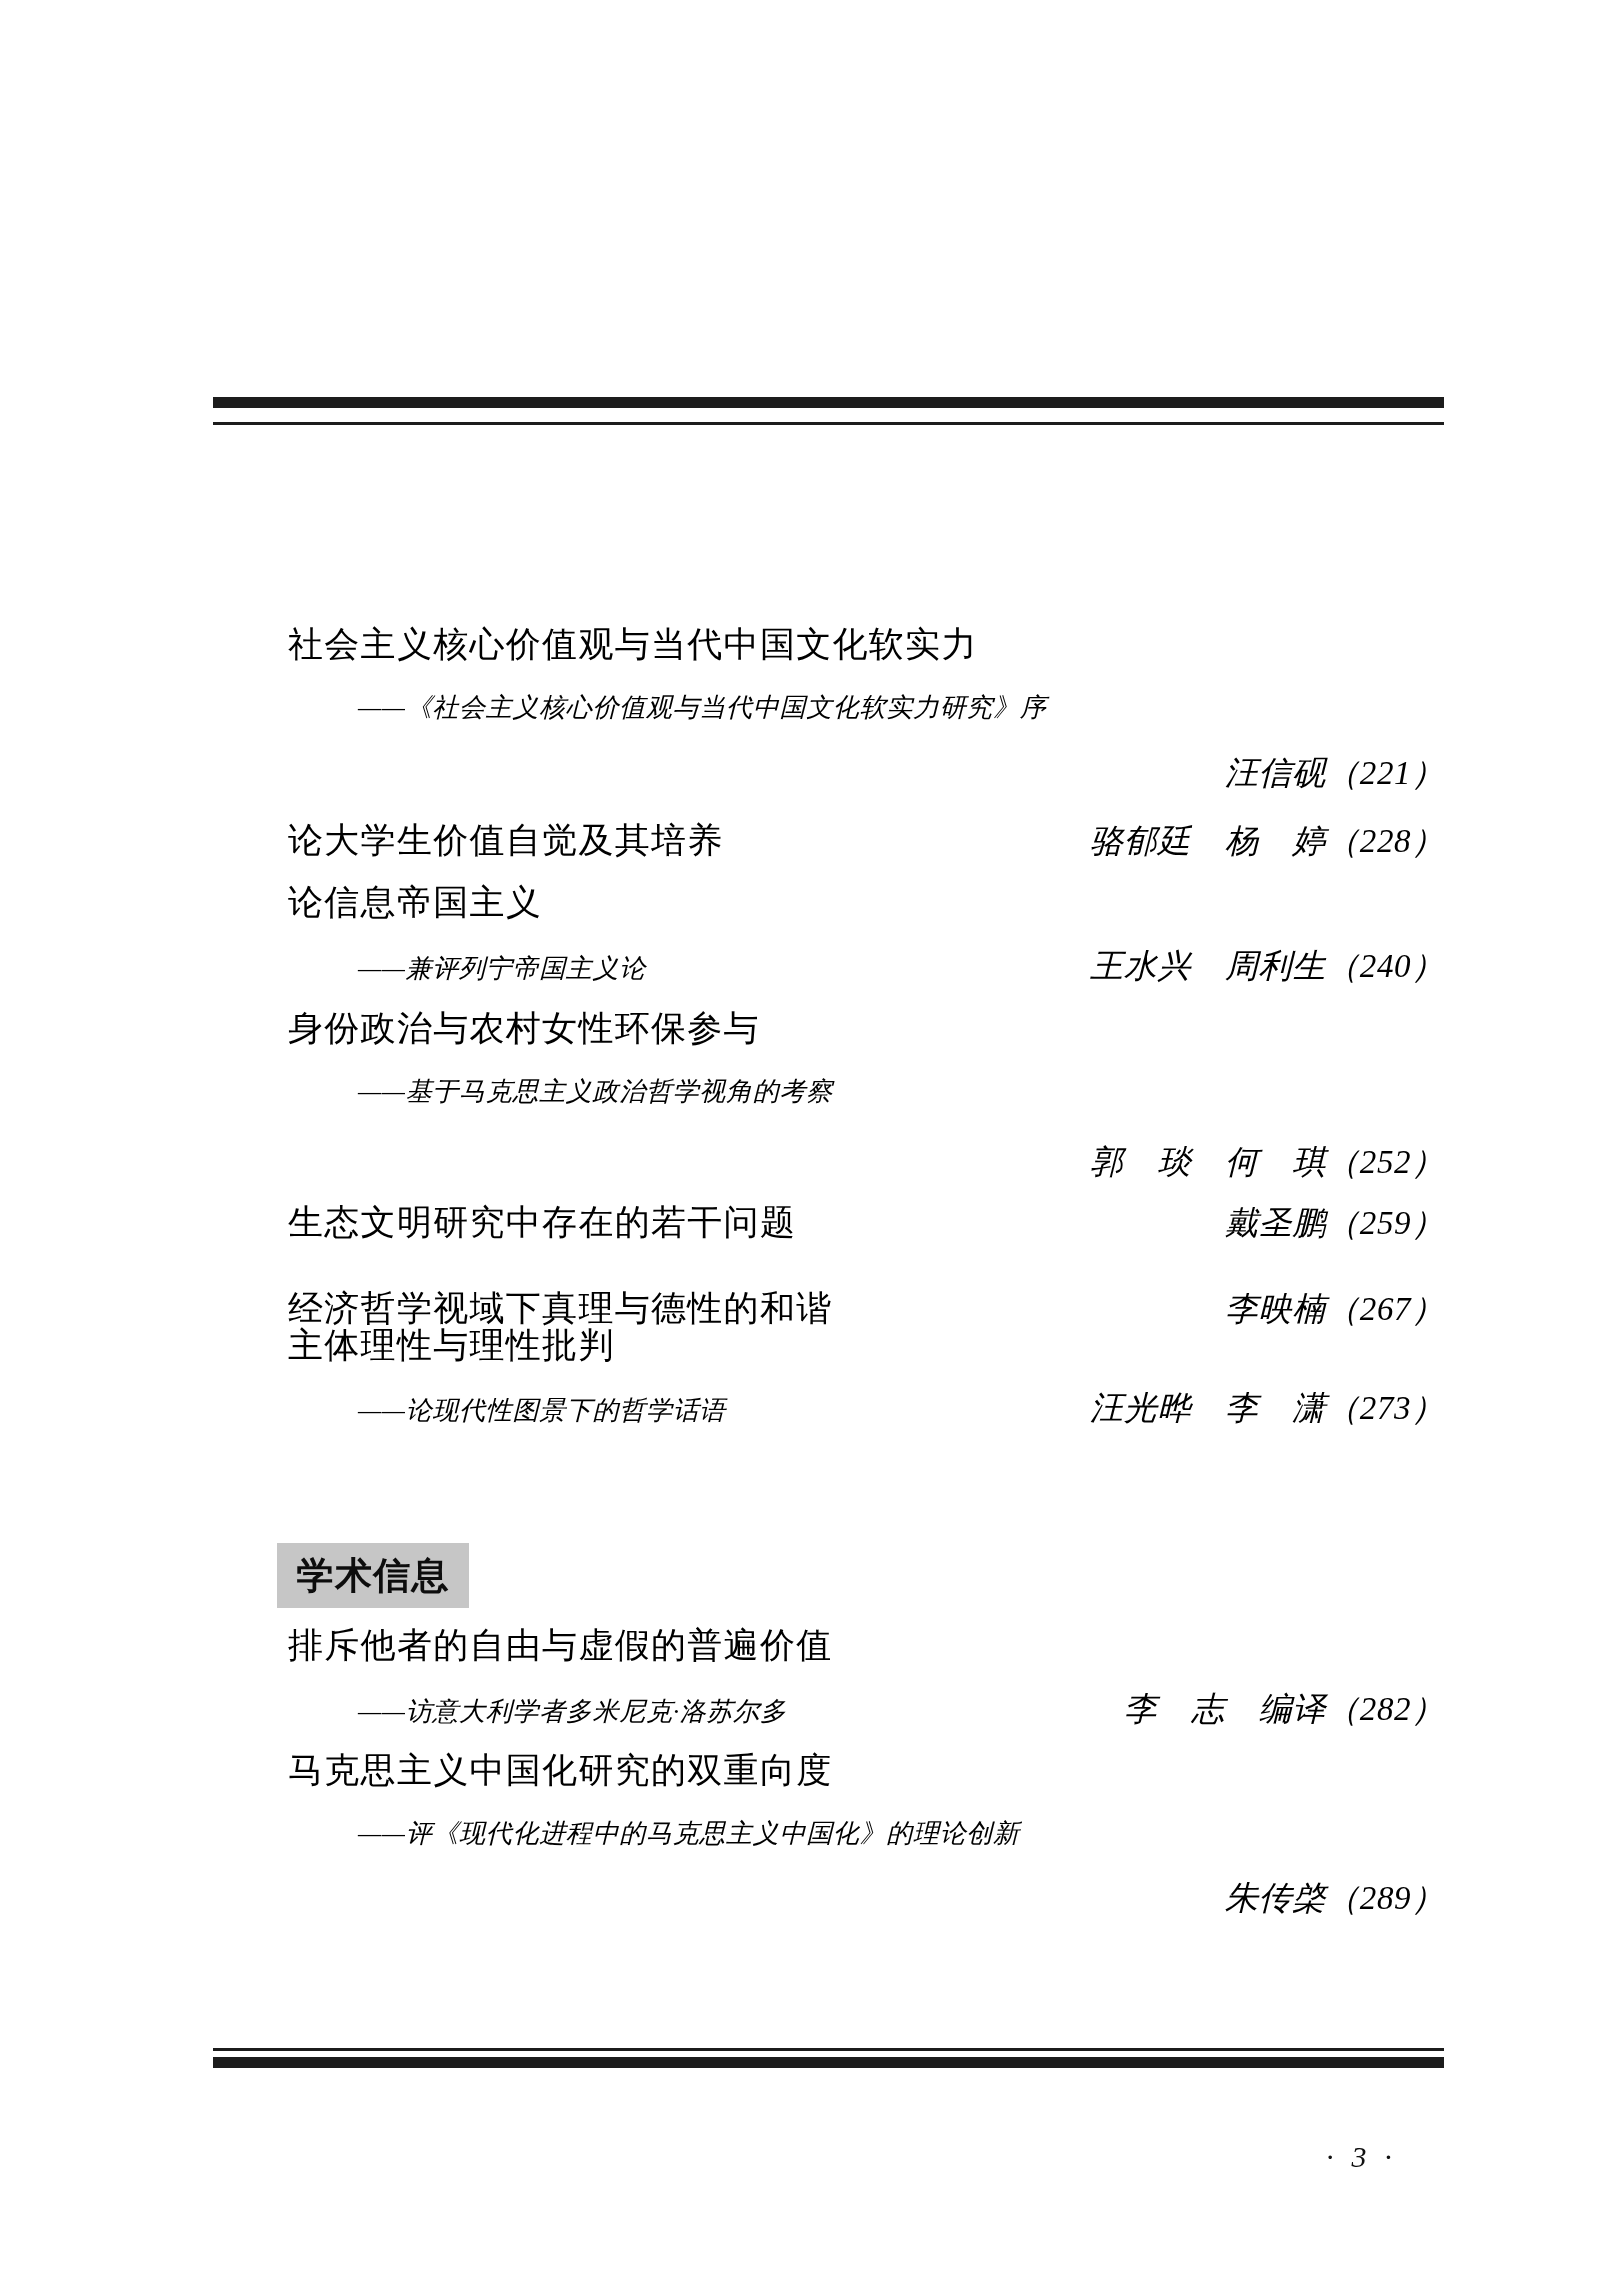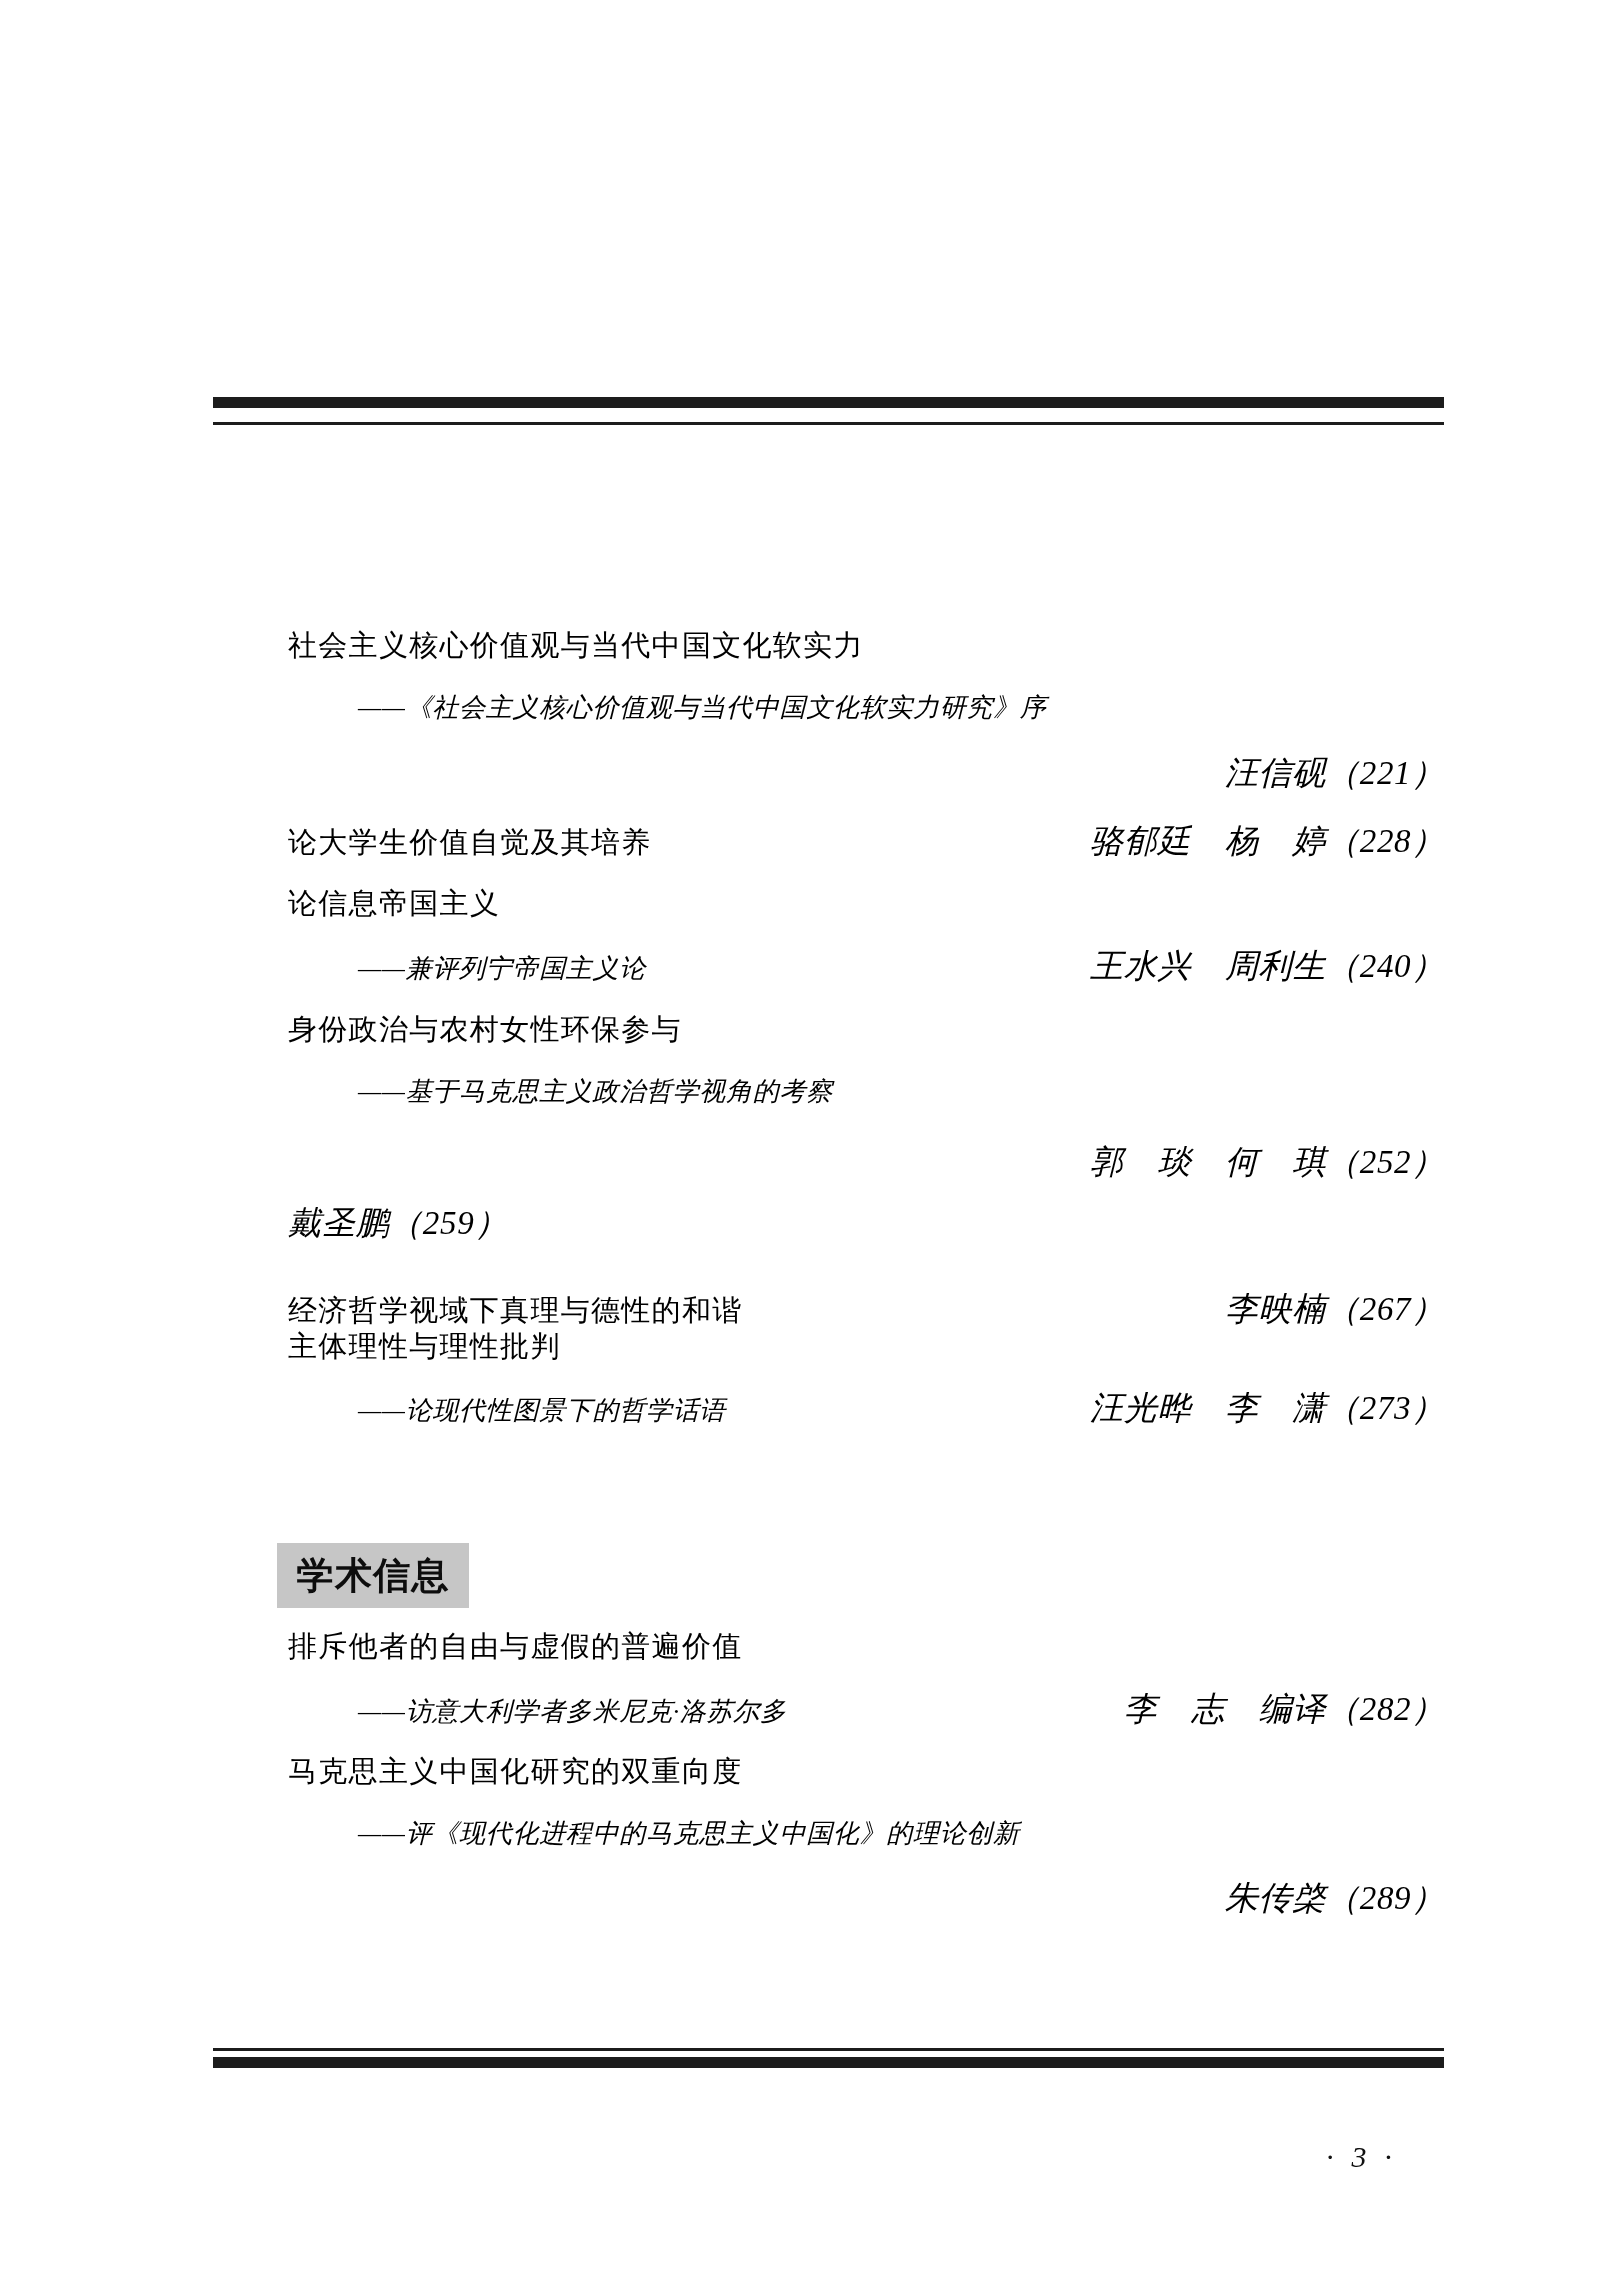--- a/index.html
+++ b/index.html
@@ -49,21 +49,21 @@
     left: 288px;
     width: 1157px;
     display: flex;
     justify-content: space-between;
     align-items: baseline;
     white-space: nowrap;
     line-height: 38px;
   }
   .row .t {
     font-family: "Liberation Serif", "DejaVu Serif", serif;
-    font-size: 29px;
+    font-size: 35px;
     letter-spacing: 1.3px;
     color: #000;
   }
   .row.sub .t {
     margin-left: 70px;
     font-style: italic;
     font-size: 26px;
     letter-spacing: 0.7px;
   }
   .row .a {
@@ -125,20 +125,21 @@
         <span class="t">身份政治与农村女性环保参与</span>
       </div>
       <div class="row sub" style="top: 1073px;">
         <span class="t">——基于马克思主义政治哲学视角的考察</span>
       </div>
       <div class="row" style="top: 1143px;">
         <span class="t"></span>
         <span class="a">郭　琰　何　琪（252）</span>
       </div>
       <div class="row" style="top: 1204px;">
+        <span class="t">生态文明研究中存在的若干问题</span>
         <span class="a">戴圣鹏（259）</span>
       </div>
       <div class="row" style="top: 1290px;">
         <span class="t">经济哲学视域下真理与德性的和谐</span>
         <span class="a">李映楠（267）</span>
       </div>
       <div class="row" style="top: 1327px;">
         <span class="t">主体理性与理性批判</span>
       </div>
       <div class="row sub" style="top: 1389px;">

